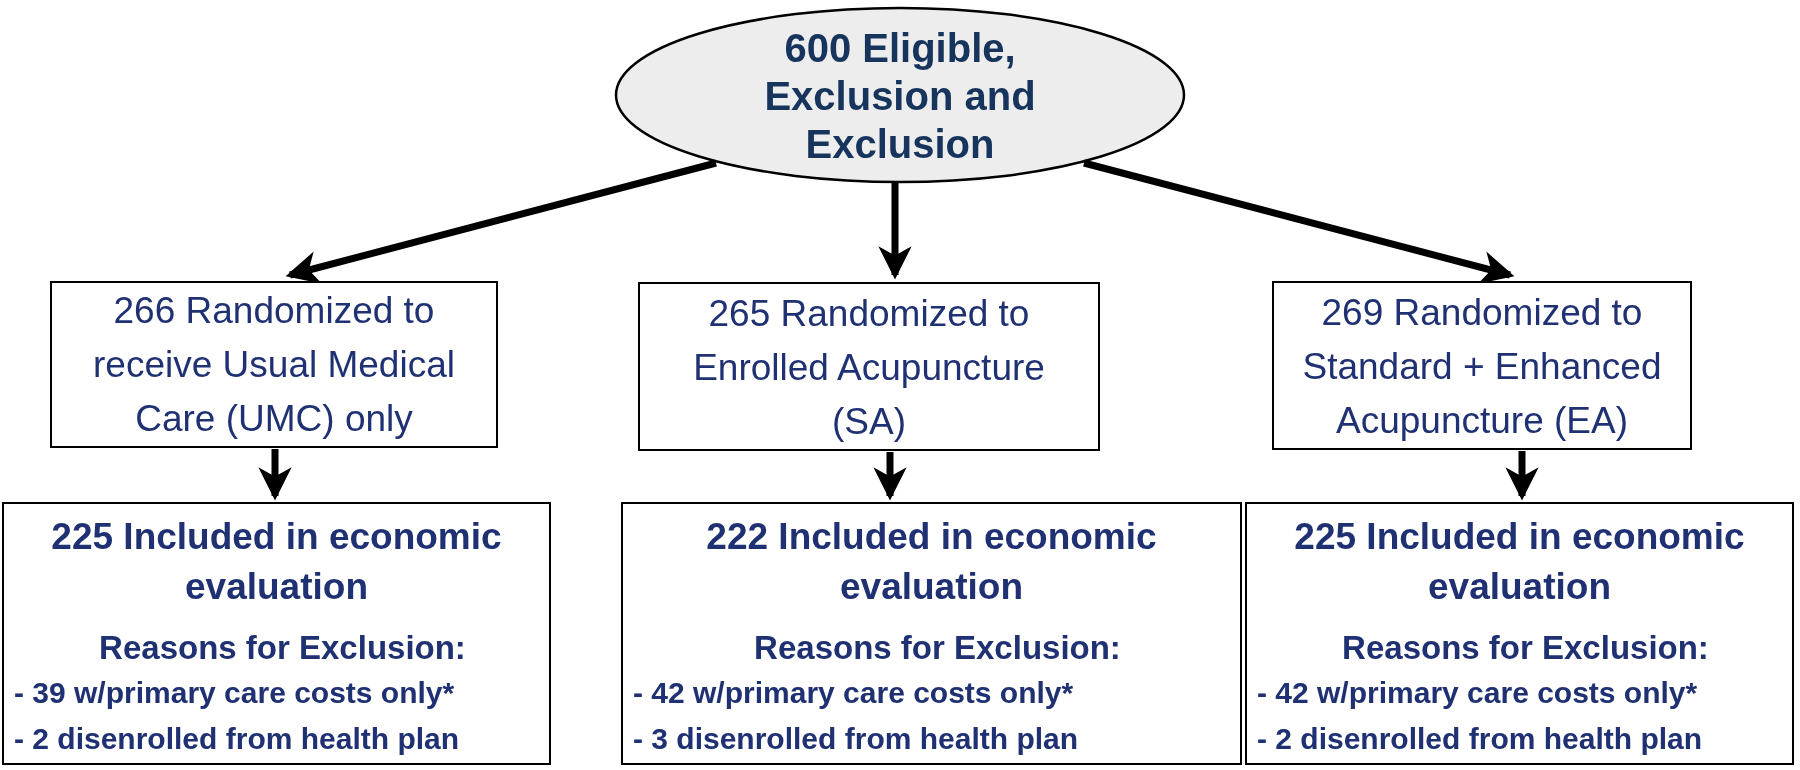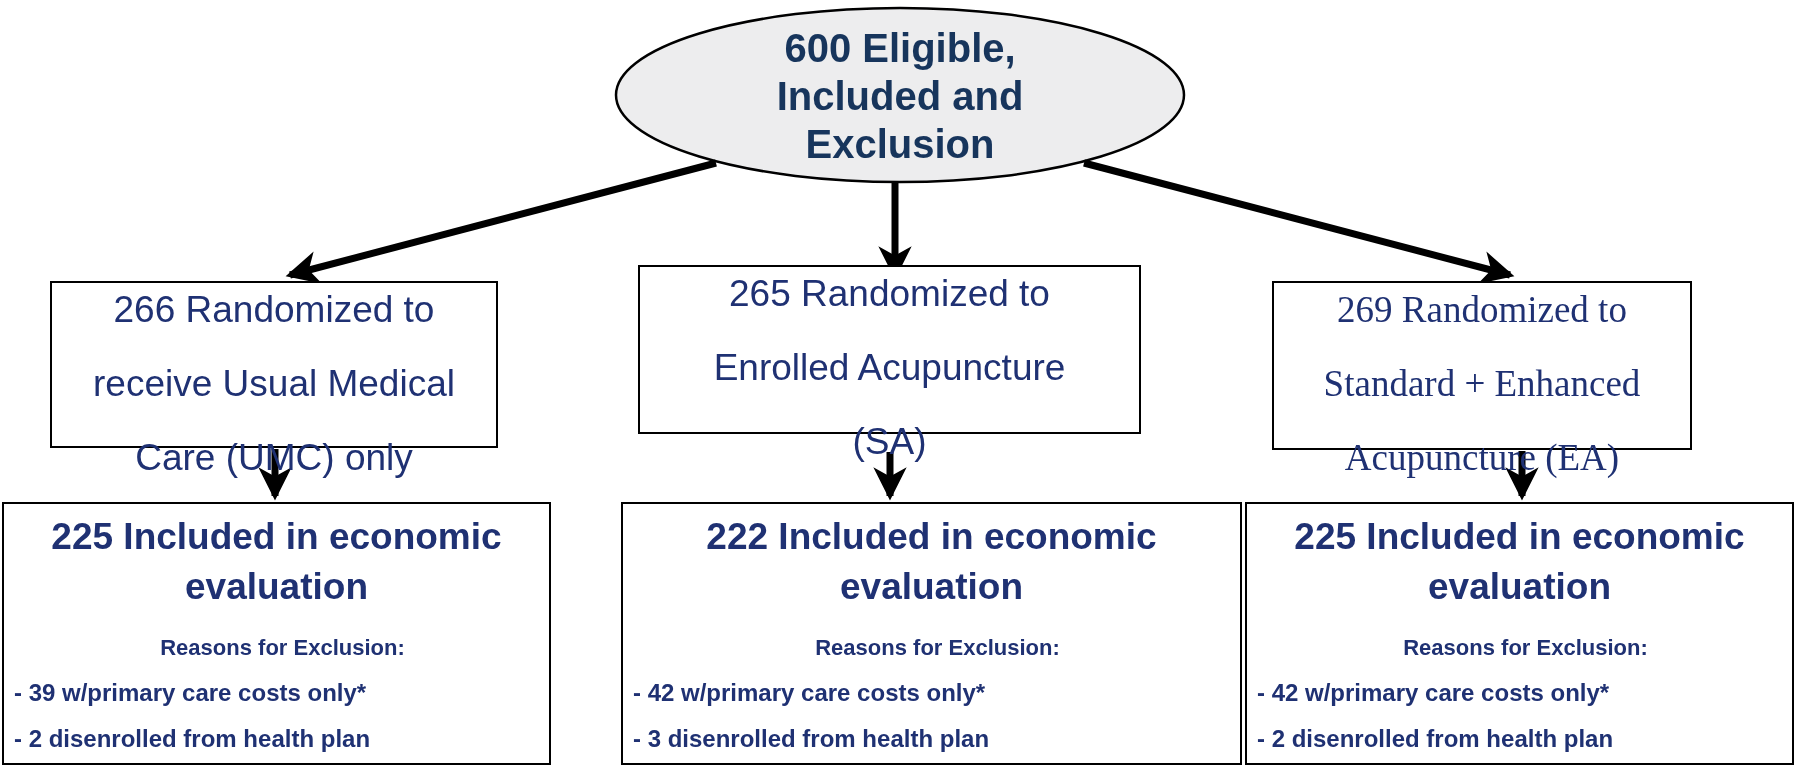--- a/index.html
+++ b/index.html
@@ -37,57 +37,56 @@
     position: absolute;
     z-index: 2;
     box-sizing: border-box;
     background: #ffffff;
     border: 2px solid var(--stroke, #000000);
     color: var(--box-text, #1f3173);
   }
   .rand-box {
     display: flex;
     flex-direction: column;
-    justify-content: flex-start;
+    justify-content: flex-end;
     align-items: center;
     text-align: center;
     font-size: 37px;
     line-height: 54px;
-    gap: 20px;
   }
   .econ-box {
     padding-top: 8px;
     text-align: center;
     font-weight: bold;
   }
   .included-line {
     font-size: 37px;
     line-height: 50px;
     white-space: nowrap;
   }
   .reasons-header {
     margin-top: 14px;
-    font-size: 22px;
+    font-size: 33px;
     line-height: 44px;
     white-space: nowrap;
     padding-left: 12px;
   }
   .exclusion-line {
-    font-size: 24px;
+    font-size: 30px;
     line-height: 46px;
     text-align: left;
     padding-left: 10px;
     padding-right: 4px;
     white-space: nowrap;
   }
   .nowrap { white-space: nowrap; }
   
   #box-rand-umc { left: 50px;  top: 281px; width: 448px; height: 167px; }
-  #box-rand-sa  { left: 638px; top: 265px; width: 503px; height: 169px; }
-  #box-rand-ea  { left: 1272px;top: 281px; width: 420px; height: 169px; font-family: Liberation Serif, serif; }
+  #box-rand-sa  { left: 638px; top: 282px; width: 462px; height: 169px; }
+  #box-rand-ea  { left: 1272px;top: 281px; width: 420px; height: 169px; }
   
   #box-econ-umc { left: 2px;   top: 502px; width: 549px; height: 263px; }
   #box-econ-sa  { left: 621px; top: 502px; width: 621px; height: 263px; }
   #box-econ-ea  { left: 1245px;top: 502px; width: 549px; height: 263px; }
 </style>
 </head>
 <body>
 
 <div id="canvas">
 
@@ -104,21 +103,21 @@
     <line x1="895" y1="183" x2="895" y2="275" stroke="#000000" stroke-width="7" marker-end="url(#ah)"></line>
     <line x1="1084" y1="163" x2="1510" y2="275" stroke="#000000" stroke-width="7" marker-end="url(#ah)"></line>
 
     <line x1="275" y1="449" x2="275" y2="496" stroke="#000000" stroke-width="7" marker-end="url(#ah)"></line>
     <line x1="890" y1="452" x2="890" y2="496" stroke="#000000" stroke-width="7" marker-end="url(#ah)"></line>
     <line x1="1522" y1="451" x2="1522" y2="496" stroke="#000000" stroke-width="7" marker-end="url(#ah)"></line>
   </svg>
 
   <div class="ellipse-label">
     <div class="nowrap">600 Eligible,</div>
-    <div class="nowrap">Included and</div>
+    <div class="nowrap">Exclusion and</div>
     <div class="nowrap">Exclusion</div>
   </div>
 
   <div id="box-rand-umc" class="flow-box rand-box">
     <div class="nowrap">266 Randomized to</div>
     <div class="nowrap">receive Usual Medical</div>
     <div class="nowrap">Care (UMC) only</div>
   </div>
 
   <div id="box-rand-sa" class="flow-box rand-box">

